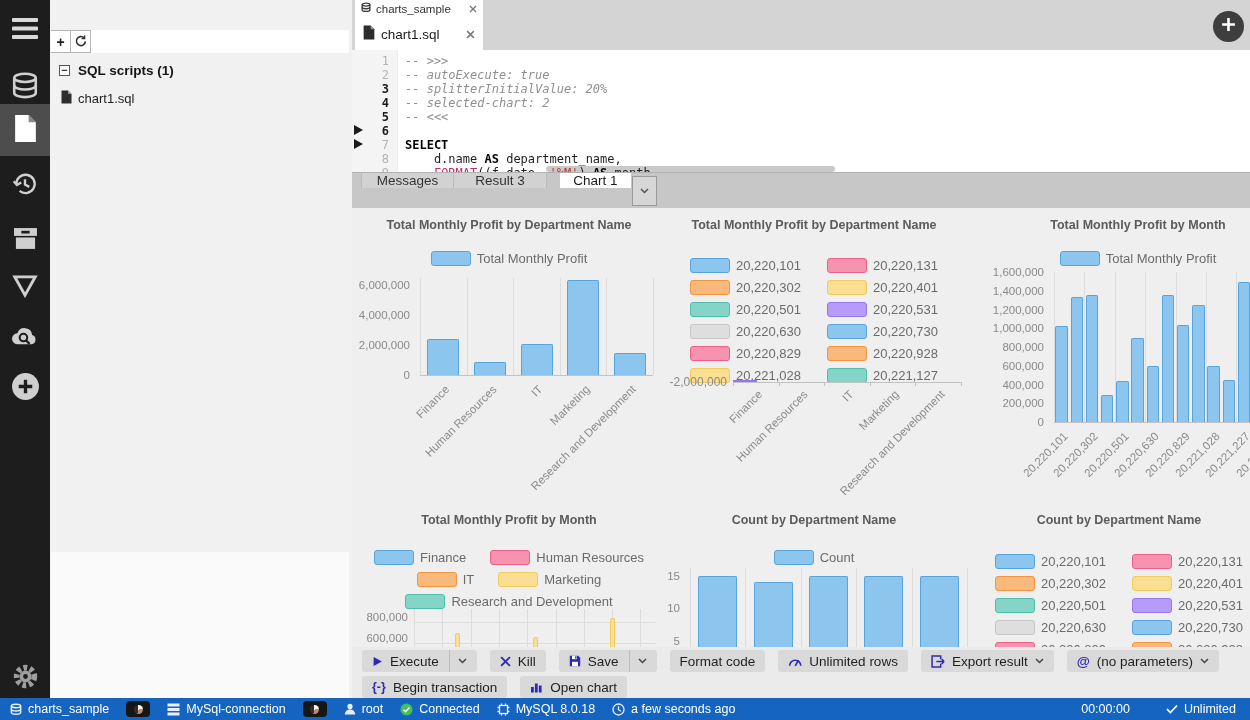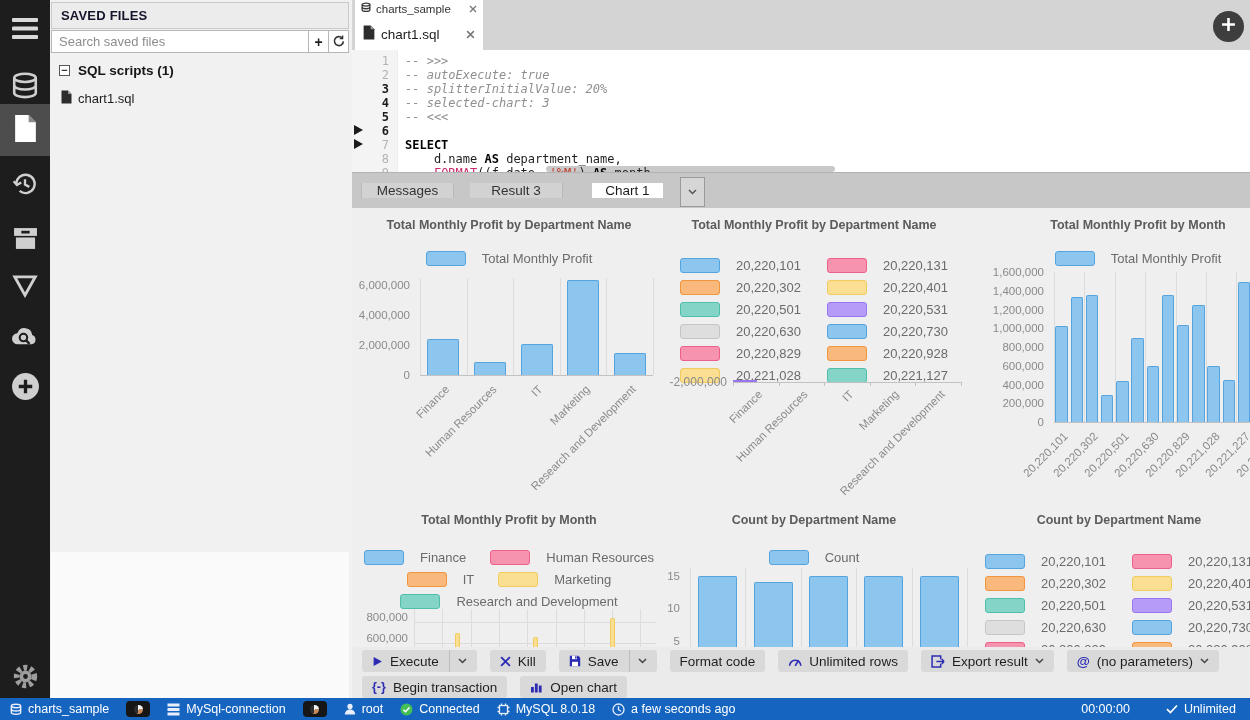--- a/index.html
+++ b/index.html
@@ -37,32 +37,32 @@
   .lnum.b { color:#1b1b1b; font-weight:bold; }
   .cline { position:absolute; left:53px; height:14px; line-height:14px; white-space:pre; color:#1f1f1f; }
   .cm { color:#8f8f8f; font-style:italic; }
   .kw { font-weight:bold; color:#000; }
   .fn { color:#c92a6d; }
   .st { color:#c0392b; }
   .marker { position:absolute; left:2px; width:0; height:0; border-left:9px solid #1b1b1b; border-top:5.5px solid transparent; border-bottom:5.5px solid transparent; }
   .hscroll { position:absolute; bottom:0; left:194px; width:289px; height:6px; background:#c9c9c9; border-radius:3px; }
 
   
-  .rtabs { position:absolute; left:352px; right:0; top:172px; height:36px; background:#c7c7c7; display:flex; align-items:center; padding-left:9px; border-top:1px solid #b2b2b2;gap:16px; }
+  .rtabs { position:absolute; left:352px; right:0; top:172px; height:36px; background:#c7c7c7; display:flex; align-items:flex-start; padding-left:9px; border-top:1px solid #b2b2b2; }
   .rtab { width:93px; display:flex; align-items:center; justify-content:center; font-size:13.5px; color:#333; background:#d2d2d2; border-right:1px solid #b9b9b9; cursor:pointer; }
   .rtab:first-child { border-left:1px solid #b9b9b9; }
   .rtab.active { background:#fff; border:none; width:71px; margin-left:13px; color:#1c1c1c; }
   .rchev { width:25px; height:30px; margin:3px 0 0 1px; background:#d6d6d6; border:1px solid #9a9a9a; display:flex; align-items:center; justify-content:center; cursor:pointer; }
 
   
   .charts { position:absolute; left:352px; right:0; top:208px; height:439px; background:#efefef; overflow:hidden; }
   .card { position:absolute; height:290px; }
   .c-title { position:absolute; top:8px; left:0; right:0; text-align:center; font-weight:bold; font-size:12.5px; color:#5b5b5b; }
   .legrow { position:absolute; left:0; right:0; display:flex; justify-content:center; align-items:center; gap:24px; height:16px; }
-  .legit { display:flex; align-items:center; gap:16px; }
+  .legit { display:flex; align-items:center; gap:6px; }
   .sw { width:40px; height:15px; border-radius:3px; flex:none; }
   .leglab { font-size:13px; color:#6b6b6b; white-space:nowrap; }
   .ytl { position:absolute; text-align:right; font-size:11.5px; color:#8a8a8a; height:14px; line-height:14px; }
   .gv { position:absolute; width:1px; background:#dcdcdc; }
   .gh { position:absolute; height:1px; background:#dcdcdc; }
   .axis { position:absolute; height:1px; background:#c2c2c2; }
   .tick { position:absolute; width:1px; height:4px; background:#c2c2c2; }
   .cbar { position:absolute; border-radius:2px 2px 0 0; }
   .xlabs { position:absolute; height:110px; }
   .xl { position:absolute; top:0; white-space:nowrap; font-size:11.5px; color:#8a8a8a; transform:rotate(-45deg); transform-origin:100% 0; }
@@ -140,25 +140,21 @@
     </div>
   <div class="ib" style="top:656px">
       <span><svg width="27" height="27" viewBox="0 0 26 26">
           <circle cx="13" cy="13" r="8.5" fill="none" stroke="#9e9e9e" stroke-width="5.5" stroke-dasharray="3.6 2.7"></circle>
           <circle cx="13" cy="13" r="4" fill="none" stroke="#9e9e9e" stroke-width="3.4"></circle>
         </svg></span>
     </div>
 </div>
 
 <div class="sidebar">
-  <div class="shead" style="top:2px">
-      <span>SAVED FILES</span>
-    </div>
   <div class="search-row">
-    <input class="search-input" placeholder="Search saved files" style="">
     <div class="sbtn">
         <span>+</span>
       </div>
     <div class="sbtn">
         <span><svg width="12" height="12" viewBox="0 0 12 12" fill="none" stroke="#333" stroke-width="1.6">
             <path d="M10.4 6.4a4.5 4.5 0 1 1-1.2-3.4"></path>
             <path d="M9.6 0.6v2.9H6.7" stroke-width="1.4"></path>
           </svg></span>
       </div>
   </div>
@@ -218,21 +214,21 @@
       <div class="lnum b" style="top: 60px;">5</div>
       <div class="lnum b" style="top: 74px;">6</div>
       <div class="lnum" style="top: 88px;">7</div>
       <div class="lnum" style="top: 102px;">8</div>
       <div class="lnum" style="top: 116px;">9</div>
     </div>
   <div class="hscroll"></div>
 <div class="cline" style="top: 4px;"><span class="cm">-- &gt;&gt;&gt;</span></div>
     <div class="cline" style="top: 18px;"><span class="cm">-- autoExecute: true</span></div>
     <div class="cline" style="top: 32px;"><span class="cm">-- splitterInitialValue: 20%</span></div>
-    <div class="cline" style="top: 46px;"><span class="cm">-- selected-chart: 3</span></div>
+    <div class="cline" style="top: 46px;"><span class="cm">-- selected-chart: 2</span></div>
     <div class="cline" style="top: 60px;"><span class="cm">-- &lt;&lt;&lt;</span></div>
     <div class="marker" style="top: 75px;"></div>
     <div class="cline" style="top: 74px;"></div>
     <div class="marker" style="top: 89px;"></div>
     <div class="cline" style="top: 88px;"><span class="kw">SELECT</span></div>
     <div class="cline" style="top: 102px;"><span>    d.name </span><span class="kw">AS</span><span> department_name,</span></div>
     <div class="cline" style="top: 116px;"><span>    </span><span class="fn">FORMAT</span><span>((f.date, </span><span class="st">'%M'</span><span>) </span><span class="kw">AS</span><span> month</span></div>
   </div>
 
 <div class="rtabs" id="rtabs">

